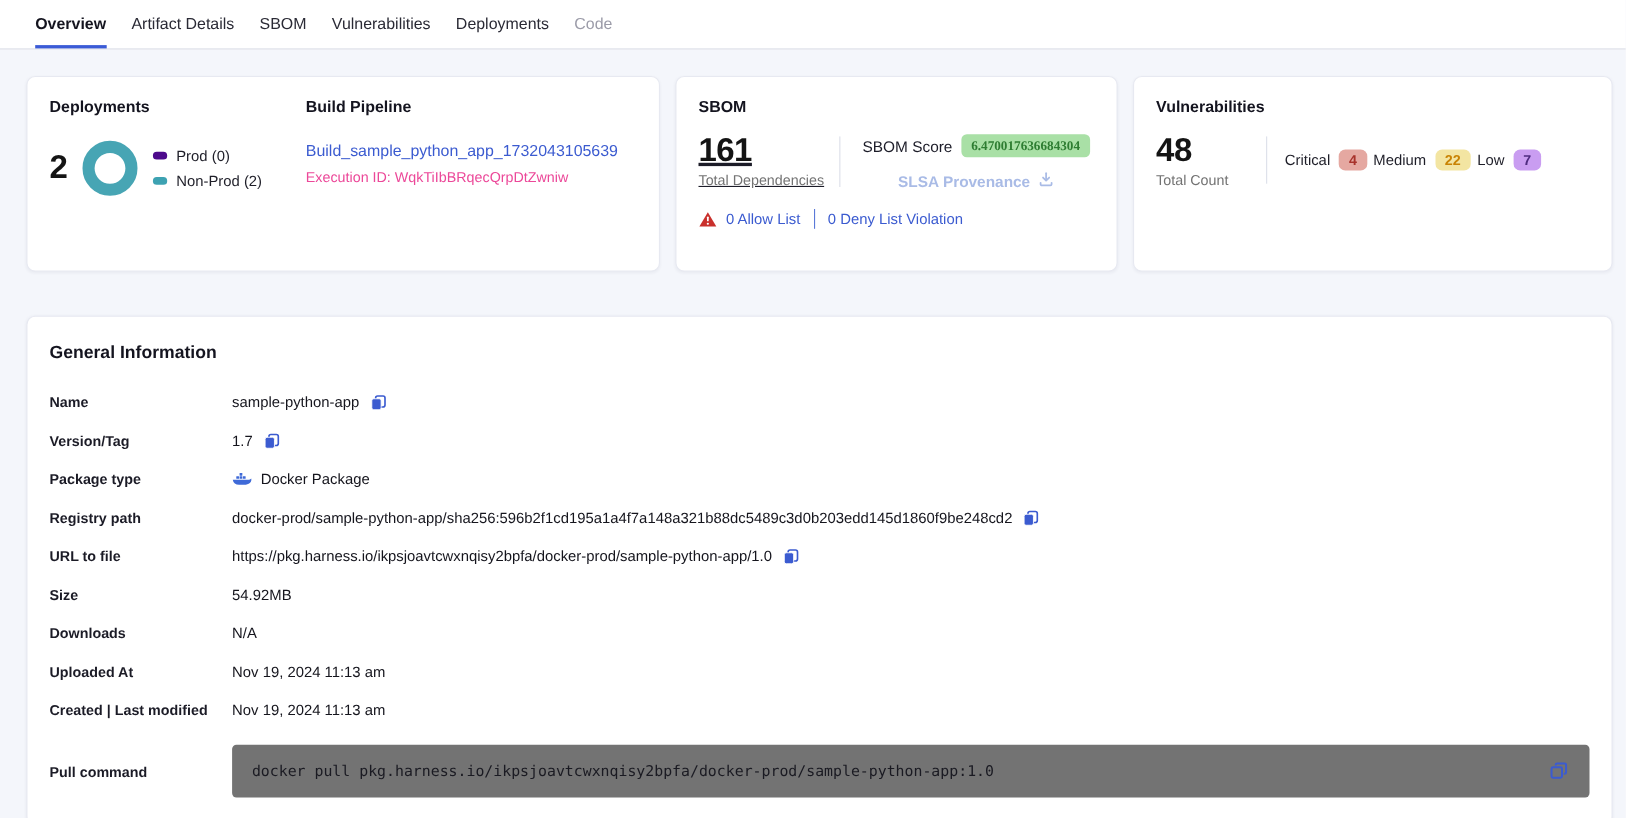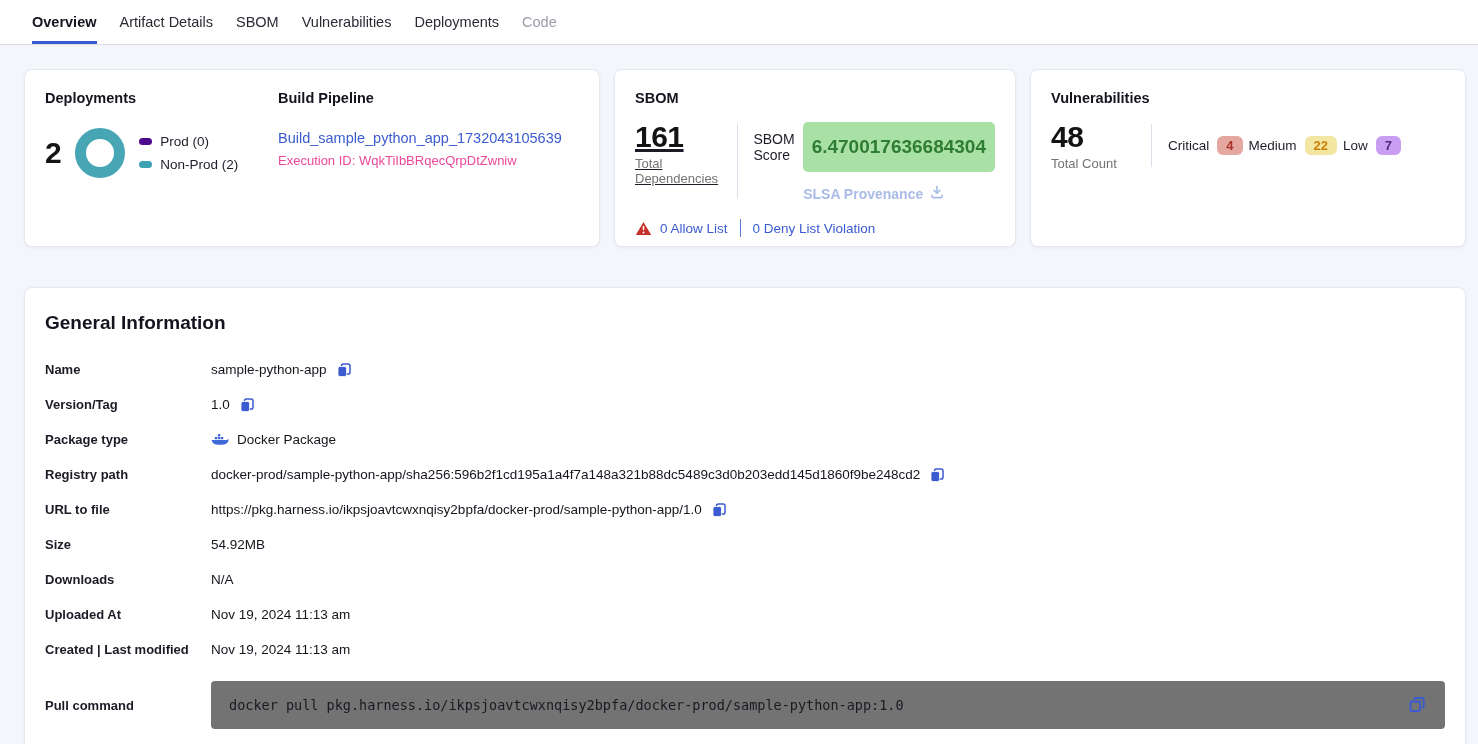--- a/index.html
+++ b/index.html
@@ -44,35 +44,35 @@
   .pipeline-link { display:block; margin-top:24px; font-size:14.5px; color:#3b5bd0; text-decoration:none; cursor:pointer; }
   .execution-id { margin-top:7px; font-size:13px; color:#ec4899; }
   
   .sbom-mid { display:flex; margin-top:14px; }
   .sbom-left { width:128px;text-decoration:underline; }
   .metric-label { font-size:13px; color:#737373; margin-top:2px; }
   .vdivider { width:1px; background:#dcdfe9; align-self:stretch; margin:4px 0; }
   .sbom-right { flex:1; padding-left:16px; display:flex; flex-direction:column; align-items:center; }
   .sbom-score-row { display:flex; align-items:center; gap:8px; margin-top:2px; }
   .sbom-score-label { font-size:14px; color:#1c1c28; }
-  .score-badge { font-size:19px; font-weight:600; padding:14px 9px; border-radius:5px; }
+  .score-badge { font-size:12px; font-weight:600; padding:3px 9px; border-radius:5px;font-family:Liberation Serif, serif; }
   .slsa-row { display:flex; align-items:center; gap:6px; margin-top:12px; font-size:14px; font-weight:700; color:#a9bbe6; cursor:default; }
   .sbom-links { display:flex; align-items:center; gap:12px; margin-top:16px;text-align:right; }
   .sbom-link { font-size:13.5px; color:#3b5bd0; text-decoration:none; cursor:pointer; }
   .link-divider { width:1px; height:18px; background:#5b79d8; }
   .warn-wrap { display:flex; align-items:center; margin-right:-4px; }
   
   .vuln-body { display:flex; margin-top:14px; }
   .vuln-left { width:100px; }
   .vuln-right { flex:1; padding-left:16px; display:flex; gap:6px; }
   .sev-row { display:flex; align-items:center; gap:8px; font-size:13.5px; color:#1e1e28; }
   .sev-badge { font-size:13px; font-weight:600; padding:2px 9px; border-radius:6px; }
   
   .card-general { margin-top:40px; width:1442px; min-height:446px; padding:24px 20px; }
-  .gi-title { font-size:19px; font-weight:700; color:#14141f; }
+  .gi-title { font-size:16px; font-weight:700; color:#14141f; }
   .gi-rows { margin-top:18px; }
   .gi-row { display:flex; align-items:center; min-height:35px; }
   .gi-label { width:166px; font-size:13px; font-weight:700; color:#1b1b26; flex-shrink:0; }
   .gi-value { font-size:13.5px; color:#15151d; display:flex; align-items:center; gap:8px; }
   .copy-btn { background:none; border:none; cursor:pointer; display:flex; align-items:center; padding:0; }
   .pkg-icon { display:flex; align-items:center; }
   .gi-row-pull { display:flex; align-items:center; margin-top:14px; }
   .pull-box {
     flex:1; background:#737373; border-radius:4px; height:48px;
     display:flex; align-items:center; padding:0 18px;
@@ -198,21 +198,21 @@
               <rect x="6.5" y="3" width="8.5" height="10" rx="1.8" fill="none" stroke="#3b5bd0" stroke-width="1.5"></rect>
               <rect x="3" y="5.5" width="8.5" height="10" rx="1.8" fill="#3b5bd0" stroke="#ffffff" stroke-width="0.8"></rect>
             </svg>
           </button>
         </div>
       </div>
 
       <div class="gi-row">
         <div class="gi-label">Version/Tag</div>
         <div class="gi-value">
-          <span>1.0</span>
+          <span>1.7</span>
           <button class="copy-btn">
             <svg width="18" height="18" viewBox="0 0 18 18">
               <rect x="6.5" y="3" width="8.5" height="10" rx="1.8" fill="none" stroke="#3b5bd0" stroke-width="1.5"></rect>
               <rect x="3" y="5.5" width="8.5" height="10" rx="1.8" fill="#3b5bd0" stroke="#ffffff" stroke-width="0.8"></rect>
             </svg>
           </button>
         </div>
       </div>
 
       <div class="gi-row">

